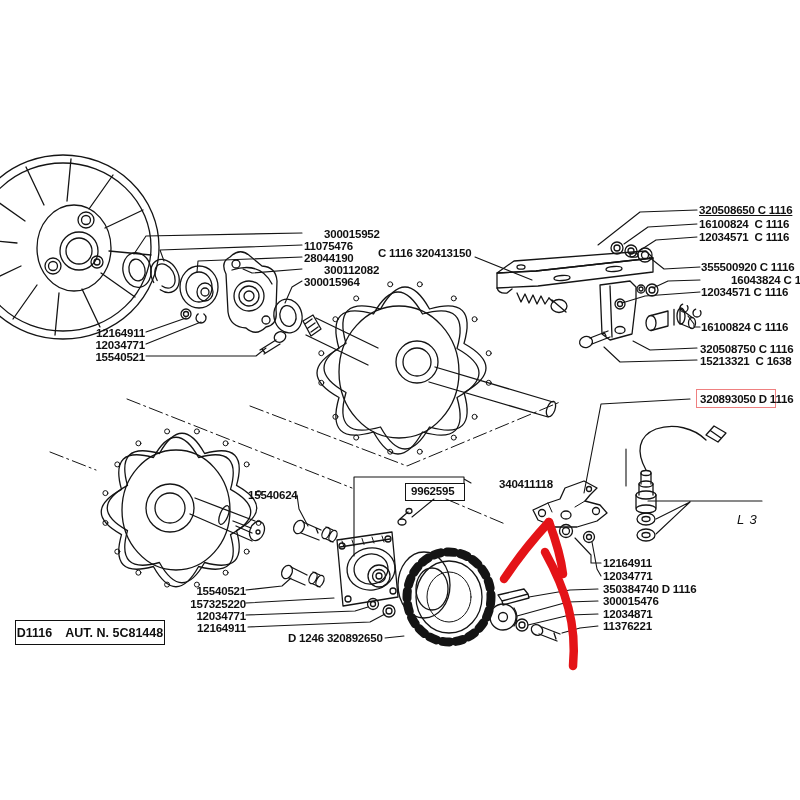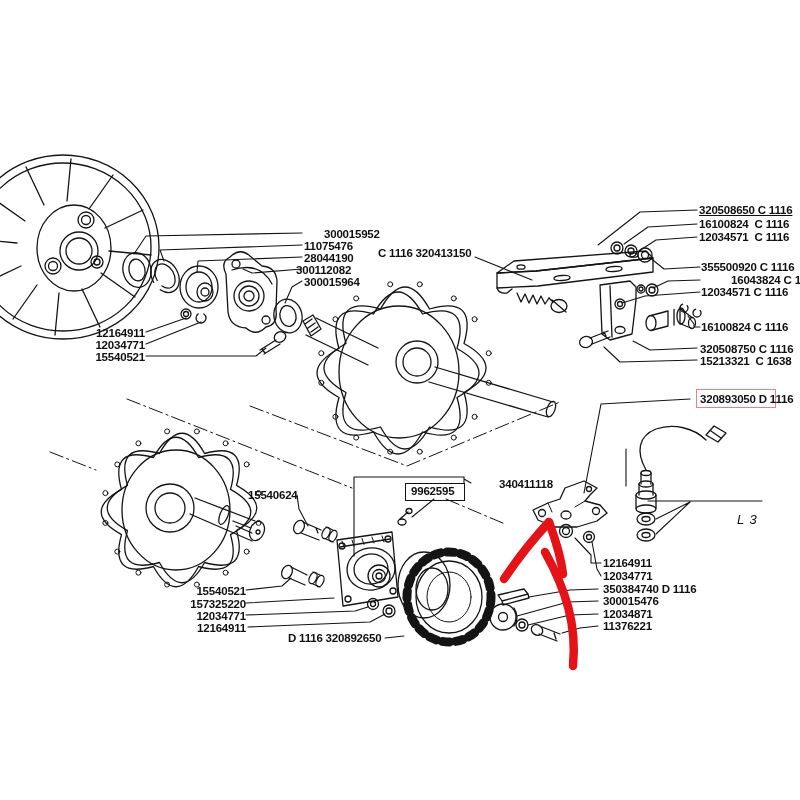--- a/index.html
+++ b/index.html
@@ -274,21 +274,21 @@
     <path d="M504,579 C520,555 536,536 549,522"></path>
     <path d="M549,522 C556,541 561,557 563,574"></path>
   </g>
 </svg>
 
 <div id="hlbox"></div>
 
 <div class="lbl" style="left:304px;top:228px;margin-left:20px;">300015952</div>
 <div class="lbl" style="left:304px;top:240px;">11075476</div>
 <div class="lbl" style="left:304px;top:252px;">28044190</div>
-<div class="lbl" style="left:296px;top:264px;">300112082</div>
+<div class="lbl" style="left:324px;top:264px;">300112082</div>
 <div class="lbl" style="left:304px;top:276px;">300015964</div>
 
 <div class="lbl ra" style="left:93px;top:327px;width:52px;">12164911</div>
 <div class="lbl ra" style="left:93px;top:339px;width:52px;">12034771</div>
 <div class="lbl ra" style="left:93px;top:351px;width:52px;">15540521</div>
 
 <div class="lbl" style="left:378px;top:247px;">C 1116 320413150</div>
 
 <div class="lbl" style="left:699px;top:204px;text-decoration:underline;">320508650 C 1116</div>
 <div class="lbl" style="left:699px;top:218px;">16100824  C 1116</div>
@@ -310,23 +310,27 @@
 <div class="lbl fit-lbl">9962595</div>
 <div class="lbl" style="left:471px;top:478px;margin-left:28px;">340411118</div>
 
 <div class="lbl ref" style="left:737px;top:514px;">L 3</div>
 
 <div class="lbl ra" style="left:180px;top:585px;width:66px;">15540521</div>
 <div class="lbl ra" style="left:180px;top:597.5px;width:66px;">157325220</div>
 <div class="lbl ra" style="left:180px;top:610px;width:66px;">12034771</div>
 <div class="lbl ra" style="left:180px;top:622px;width:66px;">12164911</div>
 
-<div class="lbl" style="left:288px;top:632px;">D 1116 320892650</div>
+<div class="lbl" style="left:288px;top:632px;">D 1246 320892650</div>
 
 <div class="lbl" style="left:603px;top:557px;">12164911</div>
 <div class="lbl" style="left:603px;top:570px;">12034771</div>
 <div class="lbl" style="left:603px;top:582.5px;">350384740 D 1116</div>
 <div class="lbl" style="left:603px;top:595px;">300015476</div>
 <div class="lbl" style="left:603px;top:607.5px;">12034871</div>
 <div class="lbl" style="left:603px;top:620px;">11376221</div>
 
-
+<div id="titlebox">
+  <span>D1116</span>
+  <span>AUT. N. 5C81448</span>
 </div>
 
+</div>
+
 </body></html>

